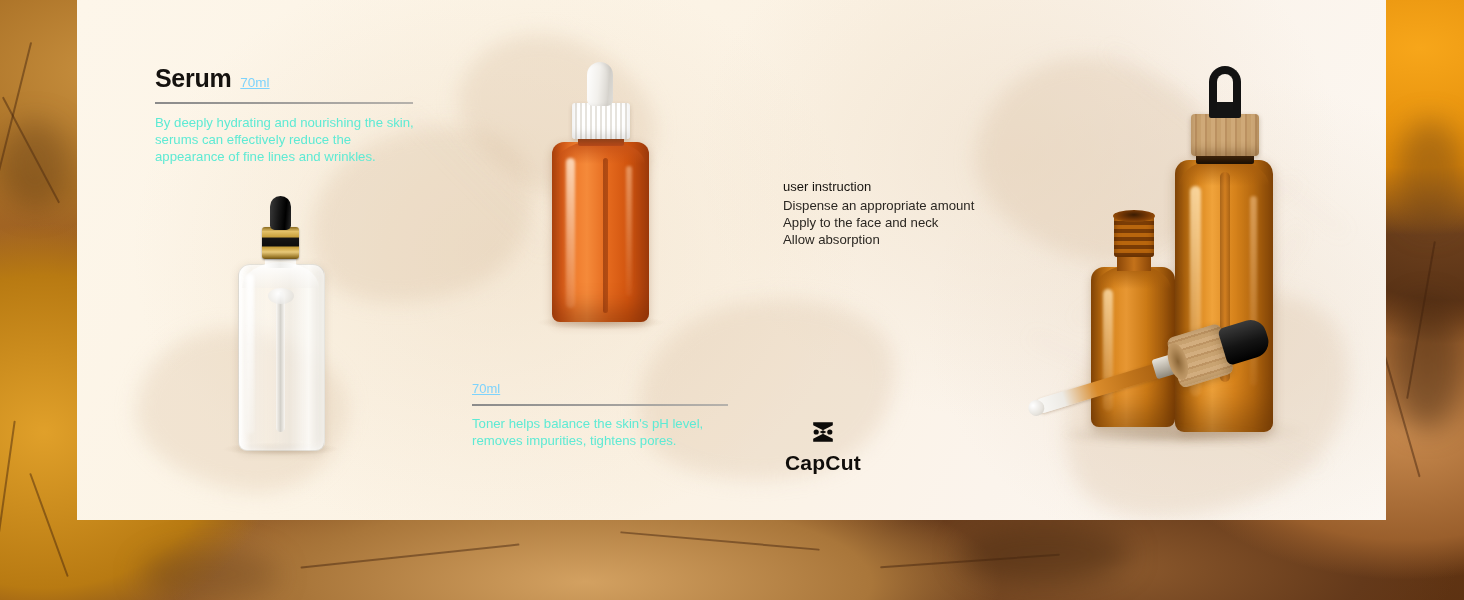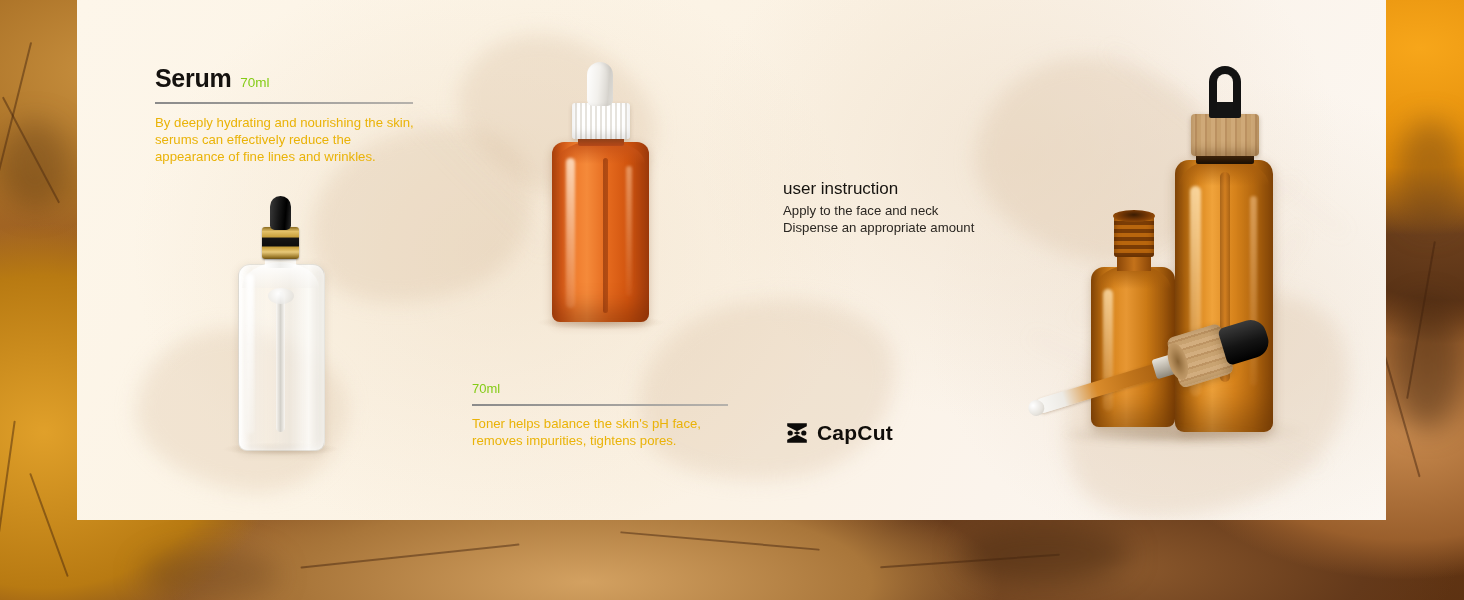--- a/index.html
+++ b/index.html
@@ -39,48 +39,48 @@
   }
   
   .wm{position:absolute;border-radius:48% 52% 44% 56%/56% 44% 58% 42%;
       background:rgba(214,190,158,.30);filter:blur(10px);}
   .wm2{position:absolute;background:rgba(205,180,148,.22);filter:blur(9px);}
 
   
   .block{position:absolute;}
   .ttl-row{display:flex;align-items:baseline;gap:9px;}
   .ttl{font-weight:bold;color:#15120f;letter-spacing:-.3px;}
-  .vol{color:#84cc16;}
+  .vol{color:#7dd3fc;text-decoration:underline;}
   .rule{height:2px;background:linear-gradient(90deg,#8b8b8b,#b6b2ac);margin-top:7px;}
-  .body{color:#eab308;line-height:1.30;}
+  .body{color:#5eead4;line-height:1.30;}
 
   #blk-serum{left:155px;top:64px;width:262px;}
   #blk-serum .ttl{font-size:25px;}
   #blk-serum .vol{font-size:13.5px;}
   #blk-serum .rule{width:258px;margin-top:9px;}
   #blk-serum .body{font-size:13.2px;margin-top:10px;}
 
   #blk-essence{left:472px;top:381px;width:258px;}
   #blk-essence .ttl{font-size:21px;}
   #blk-essence .vol{font-size:13px;}
   #blk-essence .rule{width:256px;margin-top:8px;}
   #blk-essence .body{font-size:13.2px;margin-top:9px;}
 
   #blk-combo{left:783px;top:64px;width:262px;}
   #blk-combo .ttl{font-size:24px;}
   #blk-combo .vol{font-size:13.5px;}
   #blk-combo .rule{width:258px;margin-top:9px;}
   #blk-combo .body{font-size:13.2px;margin-top:10px;}
 
   #blk-instr{left:783px;top:179px;width:270px;}
-  .instr-h{font-size:17px;color:#16130f;margin-bottom:3px;}
+  .instr-h{font-size:13px;color:#16130f;margin-bottom:3px;}
   .instr-l{font-size:13.2px;color:#2b2722;line-height:1.30;}
 
   
-  .logo{position:absolute;left:785px;top:421px;display:flex;align-items:center;gap:8px;}
+  .logo{position:absolute;left:785px;top:421px;display:flex;align-items:center;gap:8px;flex-direction:column;}
   .logo-word{font-size:21px;font-weight:bold;color:#100d0a;letter-spacing:.2px;}
 
   
   .bottle{position:absolute;}
 
   
   #bottle-clear{left:232px;top:196px;width:96px;height:256px;}
   .cg-bulb{position:absolute;left:38px;top:0;width:21px;height:34px;
     background:linear-gradient(95deg,#3b3b3b,#171717 42%,#000 72%,#2a2a2a);
     border-radius:11px 11px 5px 5px;}
@@ -243,28 +243,29 @@
     </div>
     <div class="rule"></div>
     <div class="body">By deeply hydrating and nourishing the skin, serums can effectively reduce the appearance of fine lines and wrinkles.</div>
   </div>
 
   <div class="block" id="blk-essence">
     <div class="ttl-row">
       <span class="vol">70ml</span>
     </div>
     <div class="rule"></div>
-    <div class="body">Toner helps balance the skin's pH face, removes impurities, tightens pores.</div>
+    <div class="body">Toner helps balance the skin's pH level, removes impurities, tightens pores.</div>
   </div>
 
 
   <div class="block" id="blk-instr">
     <div class="instr-h">user instruction</div>
+    <div class="instr-l">Dispense an appropriate amount</div>
     <div class="instr-l">Apply to the face and neck</div>
-    <div class="instr-l">Dispense an appropriate amount</div>
+    <div class="instr-l">Allow absorption</div>
   </div>
 
   <div class="logo">
     <span style="display:inline-block;line-height:0;">
       <svg width="24" height="22" viewBox="0 0 24 22" aria-hidden="true">
         <path d="M2.2 1.2 L21.8 1.2 L21.8 4.2 L8.5 11 L21.8 17.8 L21.8 20.8 L2.2 20.8 L2.2 17.8 L15.5 11 L2.2 4.2 Z" fill="#0d0b09"></path>
         <circle cx="5.2" cy="11" r="2.6" fill="#0d0b09"></circle>
         <circle cx="18.8" cy="11" r="2.6" fill="#0d0b09"></circle>
       </svg>
     </span>

